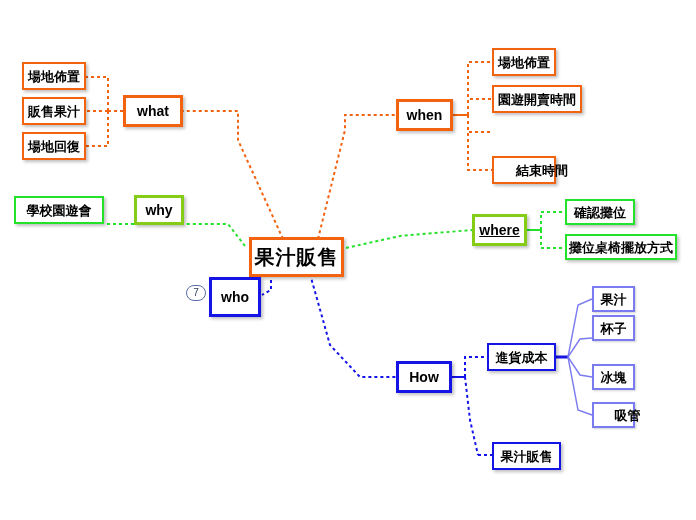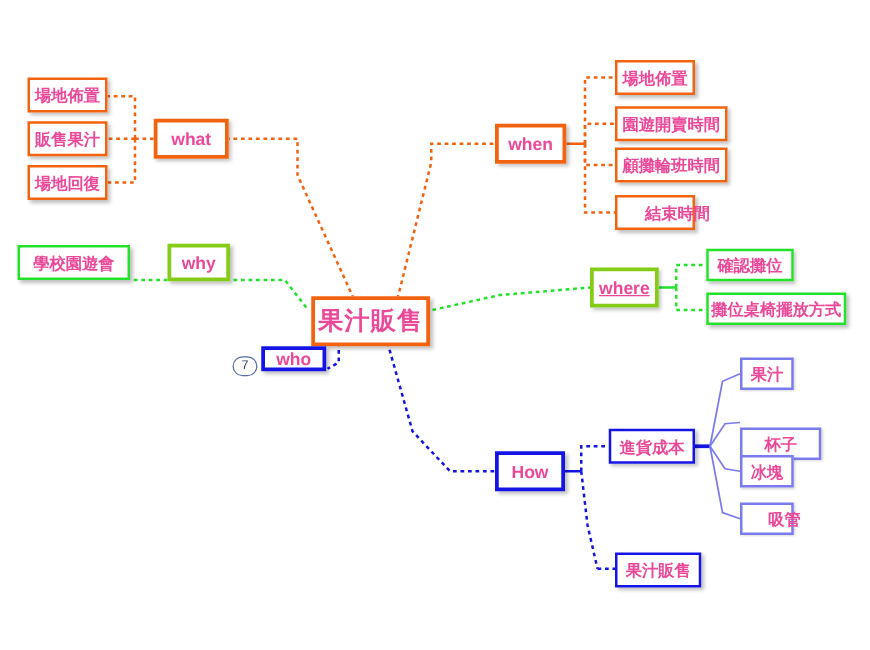--- a/index.html
+++ b/index.html
@@ -28,21 +28,21 @@
     pointer-events: none;
   }
   .node {
     position: absolute;
     box-sizing: border-box;
     background: #ffffff;
     display: flex;
     align-items: center;
     justify-content: center;
     text-align: center;
-    color: #ec4899;
+    color: #000000;
     line-height: 1;
     white-space: nowrap;
     box-shadow: 2px 2px 3px rgba(0,0,0,0.25);
   }
   
   .n-center {
     border: 3px solid #f2620f;
     font-size: 20px;
     font-weight: 600;
     letter-spacing: 1px;
@@ -164,23 +164,20 @@
 
   <div class="node n-orange-main" style="left:396px; top:99px; width:57px; height:32px;">
     <span>when</span>
   </div>
   <div class="node n-orange-leaf" style="left:492px; top:48px; width:64px; height:28px;">
     <span>場地佈置</span>
   </div>
   <div class="node n-orange-leaf" style="left:492px; top:85px; width:90px; height:28px;">
     <span>園遊開賣時間</span>
   </div>
-  <div class="node n-orange-leaf" style="left:492px; top:118px; width:90px; height:28px;">
-    <span>顧攤輪班時間</span>
-  </div>
   <div class="node n-orange-leaf" style="left:492px; top:156px; width:64px; height:28px;padding-left:36px;">
     <span>結束時間</span>
   </div>
 
   <div class="node n-green-main" style="left:134px; top:195px; width:50px; height:30px;">
     <span>why</span>
   </div>
   <div class="node n-green-leaf" style="left:14px; top:196px; width:90px; height:28px;">
     <span>學校園遊會</span>
   </div>
@@ -191,38 +188,38 @@
   <div class="node n-green-leaf" style="left:565px; top:199px; width:70px; height:26px;">
     <span>確認攤位</span>
   </div>
   <div class="node n-green-leaf" style="left:565px; top:234px; width:112px; height:26px;">
     <span>攤位桌椅擺放方式</span>
   </div>
 
   <div class="badge" style="left:186px; top:285px; width:20px; height:16px;">
     <span>7</span>
   </div>
-  <div class="node n-blue-main" style="left:209px; top:277px; width:52px; height:20px;">
+  <div class="node n-blue-main" style="left:209px; top:277px; width:52px; height:40px;">
     <span>who</span>
   </div>
 
   <div class="node n-blue-main" style="left:396px; top:361px; width:56px; height:32px;">
     <span>How</span>
   </div>
   <div class="node n-blue-leaf" style="left:487px; top:343px; width:69px; height:28px;">
     <span>進貨成本</span>
   </div>
   <div class="node n-blue-leaf" style="left:492px; top:442px; width:69px; height:28px;">
     <span>果汁販售</span>
   </div>
 
   <div class="node n-blue-sub" style="left:592px; top:286px; width:43px; height:26px;">
     <span>果汁</span>
   </div>
-  <div class="node n-blue-sub" style="left:592px; top:342px; width:65px; height:26px;">
+  <div class="node n-blue-sub" style="left:592px; top:315px; width:43px; height:26px;">
     <span>杯子</span>
   </div>
   <div class="node n-blue-sub" style="left:592px; top:364px; width:43px; height:26px;">
     <span>冰塊</span>
   </div>
   <div class="node n-blue-sub" style="left:592px; top:402px; width:43px; height:26px;padding-left:28px;">
     <span>吸管</span>
   </div>
 
 </div>

